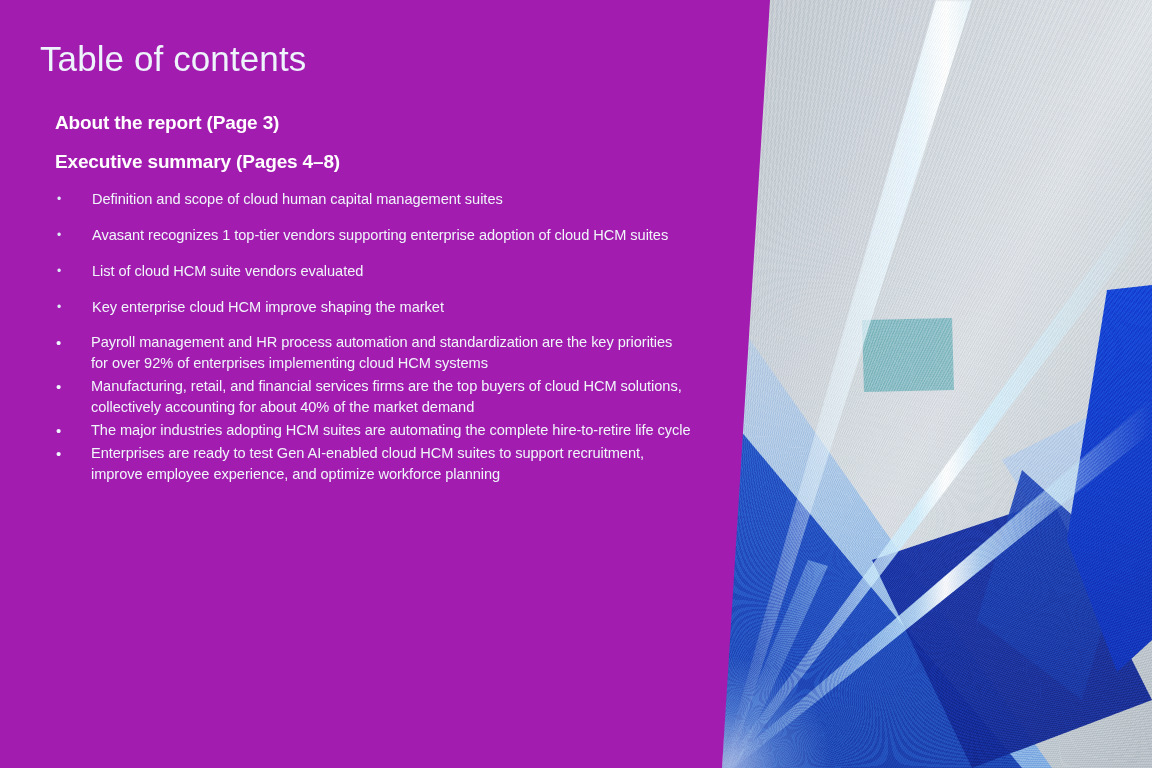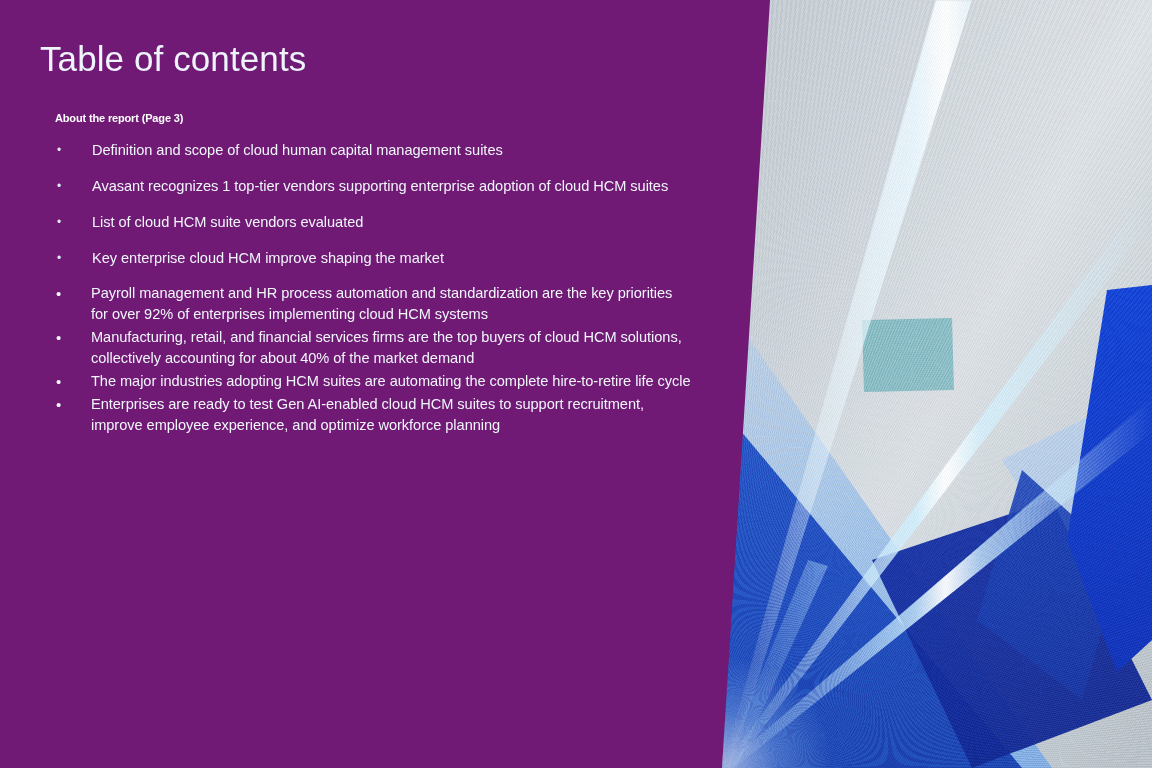--- a/index.html
+++ b/index.html
@@ -13,21 +13,21 @@
     overflow: hidden;
     font-family: "Liberation Sans", sans-serif;
     position: relative;
   }
 
   #slide {
     position: absolute;
     inset: 0;
     width: 1152px;
     height: 768px;
-    background: #701a75;
+    background: #a21caf;
     overflow: hidden;
   }
 
   
   #artwork {
     position: absolute;
     top: 0;
     right: 0;
     width: 430px;
     height: 768px;
@@ -203,21 +203,21 @@
   }
 
   #toc {
     position: absolute;
     left: 55px;
     top: 112px;
     width: 650px;
   }
 
   .toc-heading {
-    font-size: 11px;
+    font-size: 19px;
     font-weight: bold;
     color: #ffffff;
     letter-spacing: -0.15px;
   }
 
   .heading-gap-0 { margin-top: 0; }
   .heading-gap-1 { margin-top: 17px; }
   .heading-gap-2 { margin-top: 17px; }
   .heading-gap-3 { margin-top: 16px; }
 
@@ -286,20 +286,21 @@
     <div class="art-layer" id="art-apex-glow"></div>
   </div>
 
   <div id="content">
     <div id="page-title">Table of contents</div>
 
     <div id="toc">
 
       <div class="toc-heading heading-gap-0">About the report (Page 3)</div>
 
+      <div class="toc-heading heading-gap-1">Executive summary (Pages 4–8)</div>
       <div class="bullet-group group-loose">
         <div class="bullet-row">
           <span class="bullet-mark">•</span>
           <span class="bullet-text">Definition and scope of cloud human capital management suites</span>
         </div>
         <div class="bullet-row">
           <span class="bullet-mark">•</span>
           <span class="bullet-text">Avasant recognizes 1 top-tier vendors supporting enterprise adoption of cloud HCM suites</span>
         </div>
         <div class="bullet-row">

